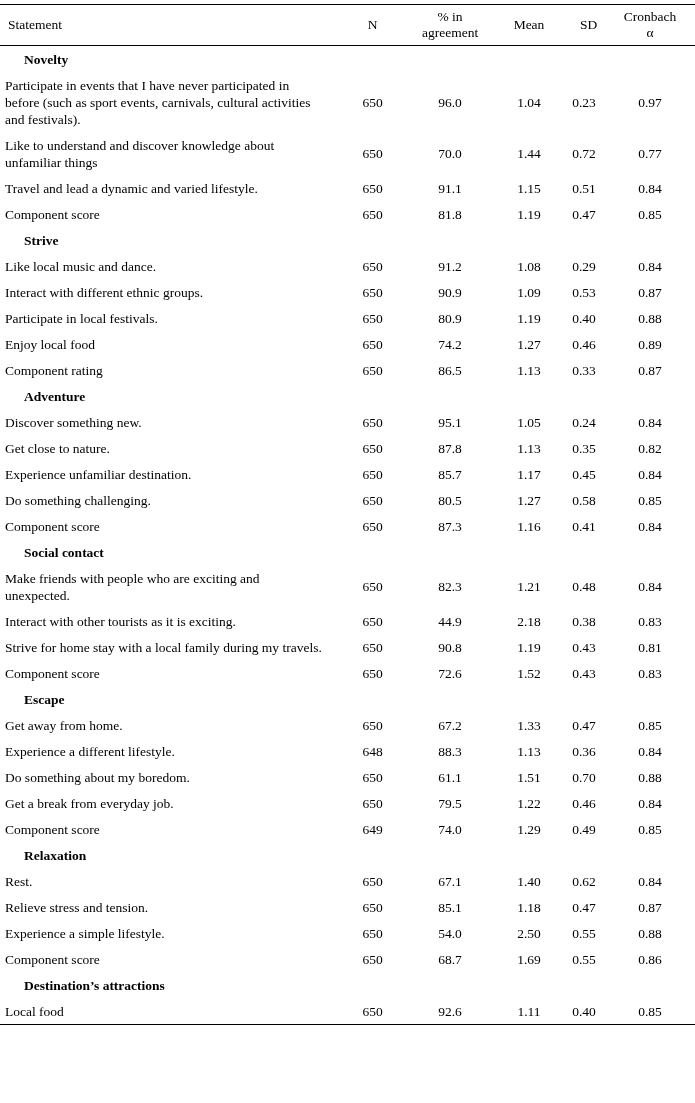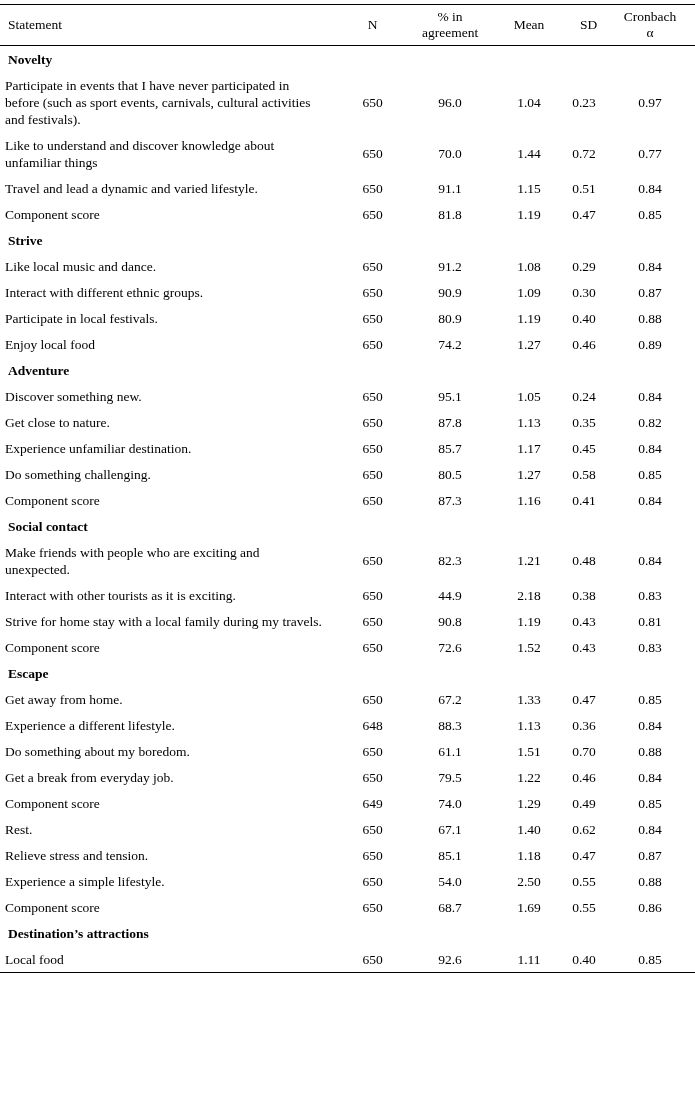--- a/index.html
+++ b/index.html
@@ -54,21 +54,21 @@
     text-align: left;
     padding-left: 5px;
     padding-right: 18px;
   }
   td.num {
     text-align: center;
   }
   td.section-title {
     font-weight: bold;
     text-align: left;
-    padding-left: 8px;
+    padding-left: 24px;
   }
   .italic { }
 </style>
 </head>
 <body>
 
 <div class="page">
   <table>
     <colgroup>
       <col class="c-statement">
@@ -133,38 +133,46 @@
           <td class="num">91.2</td>
           <td class="num">1.08</td>
           <td class="num">0.29</td>
           <td class="num">0.84</td>
         </tr>
         <tr>
           <td class="stmt">Interact with different ethnic groups.</td>
           <td class="num">650</td>
           <td class="num">90.9</td>
           <td class="num">1.09</td>
-          <td class="num">0.30</td>
+          <td class="num">0.53</td>
           <td class="num">0.87</td>
         </tr>
         <tr>
           <td class="stmt">Participate in local festivals.</td>
           <td class="num">650</td>
           <td class="num">80.9</td>
           <td class="num">1.19</td>
           <td class="num">0.40</td>
           <td class="num">0.88</td>
         </tr>
         <tr>
           <td class="stmt">Enjoy local food</td>
           <td class="num">650</td>
           <td class="num">74.2</td>
           <td class="num">1.27</td>
           <td class="num">0.46</td>
           <td class="num">0.89</td>
+        </tr>
+        <tr>
+          <td class="stmt italic">Component rating</td>
+          <td class="num italic">650</td>
+          <td class="num italic">86.5</td>
+          <td class="num italic">1.13</td>
+          <td class="num italic">0.33</td>
+          <td class="num italic">0.87</td>
         </tr>
         <tr>
           <td colspan="6" class="section-title">Adventure</td>
         </tr>
         <tr>
           <td class="stmt">Discover something new.</td>
           <td class="num">650</td>
           <td class="num">95.1</td>
           <td class="num">1.05</td>
           <td class="num">0.24</td>
@@ -272,20 +280,23 @@
           <td class="num">0.46</td>
           <td class="num">0.84</td>
         </tr>
         <tr>
           <td class="stmt italic">Component score</td>
           <td class="num italic">649</td>
           <td class="num italic">74.0</td>
           <td class="num italic">1.29</td>
           <td class="num italic">0.49</td>
           <td class="num">0.85</td>
+        </tr>
+        <tr>
+          <td colspan="6" class="section-title">Relaxation</td>
         </tr>
         <tr>
           <td class="stmt">Rest.</td>
           <td class="num">650</td>
           <td class="num">67.1</td>
           <td class="num">1.40</td>
           <td class="num">0.62</td>
           <td class="num">0.84</td>
         </tr>
         <tr>

